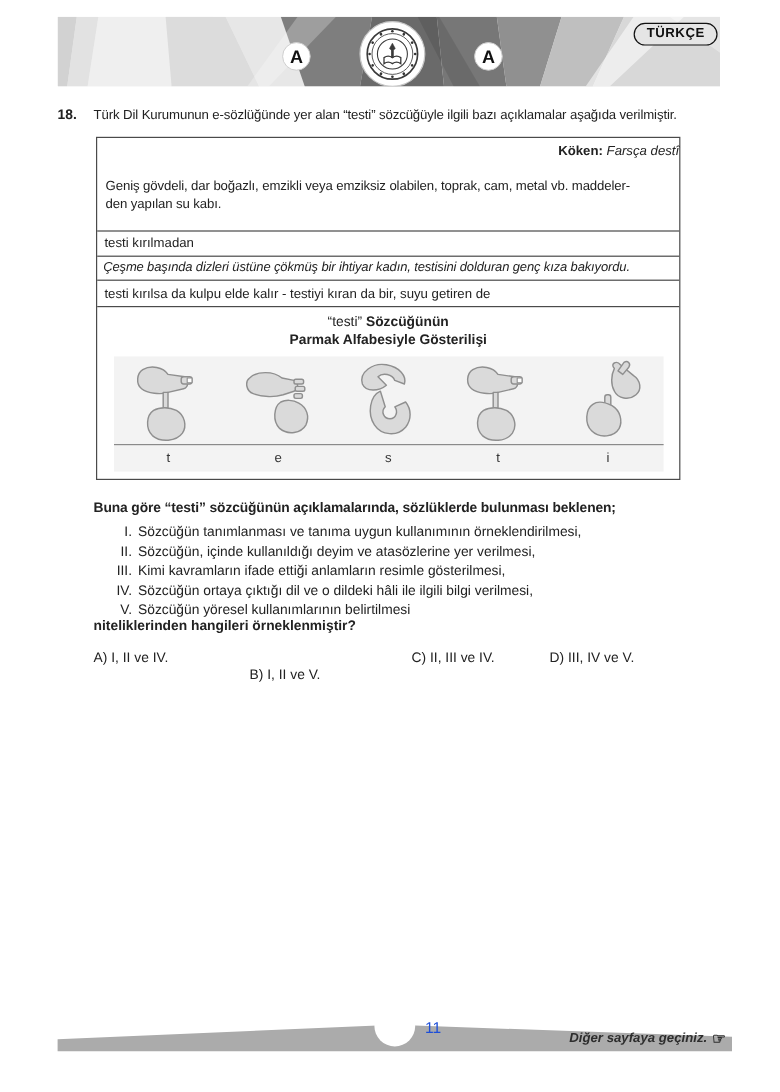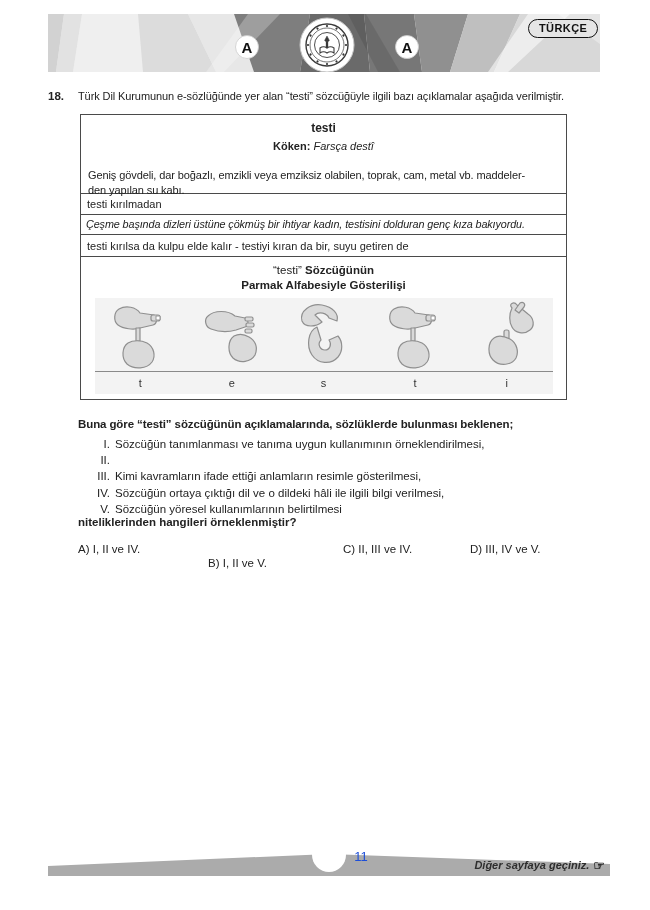--- a/index.html
+++ b/index.html
@@ -21,21 +21,21 @@
   .q-stem { position:absolute; left:30px; top:0; width:528px; font-size:11px;
             letter-spacing:-0.1px; white-space:nowrap; }
   
   .dict-card {
     position:absolute; left:80px; top:114px; width:487px; height:286px;
     border:1.5px solid #4a4a4a; background:#fff; font-size:11px;
   }
   .dict-row { border-top:1px solid #4a4a4a; }
   .row-head { height:72px; border-top:none; }
   .headword { margin-top:6px; text-align:center; font-weight:bold; font-size:12px; }
-  .origin-line { margin-top:5px; text-align:center; }
+  .origin-line { margin-top:5px; text-align:right; }
   .origin-label { font-weight:bold; }
   .origin-value { font-style:italic; }
   .definition { margin-top:16px; padding:0 7px; line-height:14.5px;
                 letter-spacing:-0.1px; white-space:nowrap; }
   .row-example { height:20px; padding:3px 5px; font-style:italic;
                  font-size:10.8px; letter-spacing:-0.1px; white-space:nowrap; }
   .row-idiom   { height:21px; padding:4px 6px; }
   .row-proverb { height:22px; padding:5px 6px; }
   .row-signs   { height:148px; }
   .sign-title  { margin-top:6px; text-align:center; line-height:15px; font-size:11.5px; }
@@ -48,21 +48,21 @@
   
   .lead-in { position:absolute; left:78px; top:418px; width:530px;
              font-weight:bold; font-size:11.5px; letter-spacing:-0.1px; white-space:nowrap; }
   .item-list { position:absolute; left:88px; top:436px; width:500px; }
   .item { display:flex; line-height:16.2px; font-size:11.5px; }
   .item-numeral { width:22px; text-align:right; flex:0 0 22px; }
   .item-text { margin-left:5px; white-space:nowrap; }
   .closing { position:absolute; left:78px; top:516px; font-weight:bold; font-size:11.5px; }
   .options { position:absolute; left:0; top:543px; width:588px; height:16px; font-size:11.5px; }
   .option { position:absolute; top:0; white-space:nowrap; }
-  .opt-a { left:78px; } .opt-b { left:208px;margin-top:14px; } .opt-c { left:343px; } .opt-d { left:470px; }
+  .opt-a { left:78px; } .opt-b { left:208px;margin-top:14px; } .opt-c { left:343px; } .opt-d { left:458px; }
   
   .footer-svg { position:absolute; left:0; top:836px; width:650px; height:46px; }
   .page-number { position:absolute; left:316px; top:849px; width:26px; text-align:center;
                  font-size:13px; color:#1d4ed8;margin-left:32px; }
   .next-page { position:absolute; left:420px; top:859px; width:185px; display:flex;
                justify-content:flex-end; align-items:center; gap:4px;
                font-size:11px; font-weight:bold; font-style:italic; color:#2e2e2e; }
   .hand-glyph { font-style:normal; font-size:13px; line-height:11px; }
 </style>
 </head>
@@ -128,21 +128,20 @@
   </div>
   <div class="subject-badge">TÜRKÇE</div>
 
   <div class="q-row">
     <span class="q-num">18.</span>
     <span class="q-stem">Türk Dil Kurumunun e-sözlüğünde yer alan “testi” sözcüğüyle ilgili bazı açıklamalar aşağıda verilmiştir.</span>
   </div>
 
   <div class="dict-card">
     <div class="dict-row row-head">
-      <div class="headword">testi</div>
       <div class="origin-line">
         <span class="origin-label">Köken:</span>
         <span class="origin-value">Farsça destî</span>
       </div>
       <div class="definition">
         <div>Geniş gövdeli, dar boğazlı, emzikli veya emziksiz olabilen, toprak, cam, metal vb. maddeler-</div>
         <div>den yapılan su kabı.</div>
       </div>
     </div>
     <div class="dict-row row-idiom">testi kırılmadan</div>
@@ -228,20 +227,21 @@
 
   <div class="lead-in">Buna göre “testi” sözcüğünün açıklamalarında, sözlüklerde bulunması beklenen;</div>
 
   <div class="item-list">
     <div class="item">
       <span class="item-numeral">I.</span>
       <span class="item-text">Sözcüğün tanımlanması ve tanıma uygun kullanımının örneklendirilmesi,</span>
     </div>
     <div class="item">
       <span class="item-numeral">II.</span>
+      <span class="item-text">Sözcüğün, içinde kullanıldığı deyim ve atasözlerine yer verilmesi,</span>
     </div>
     <div class="item">
       <span class="item-numeral">III.</span>
       <span class="item-text">Kimi kavramların ifade ettiği anlamların resimle gösterilmesi,</span>
     </div>
     <div class="item">
       <span class="item-numeral">IV.</span>
       <span class="item-text">Sözcüğün ortaya çıktığı dil ve o dildeki hâli ile ilgili bilgi verilmesi,</span>
     </div>
     <div class="item">

